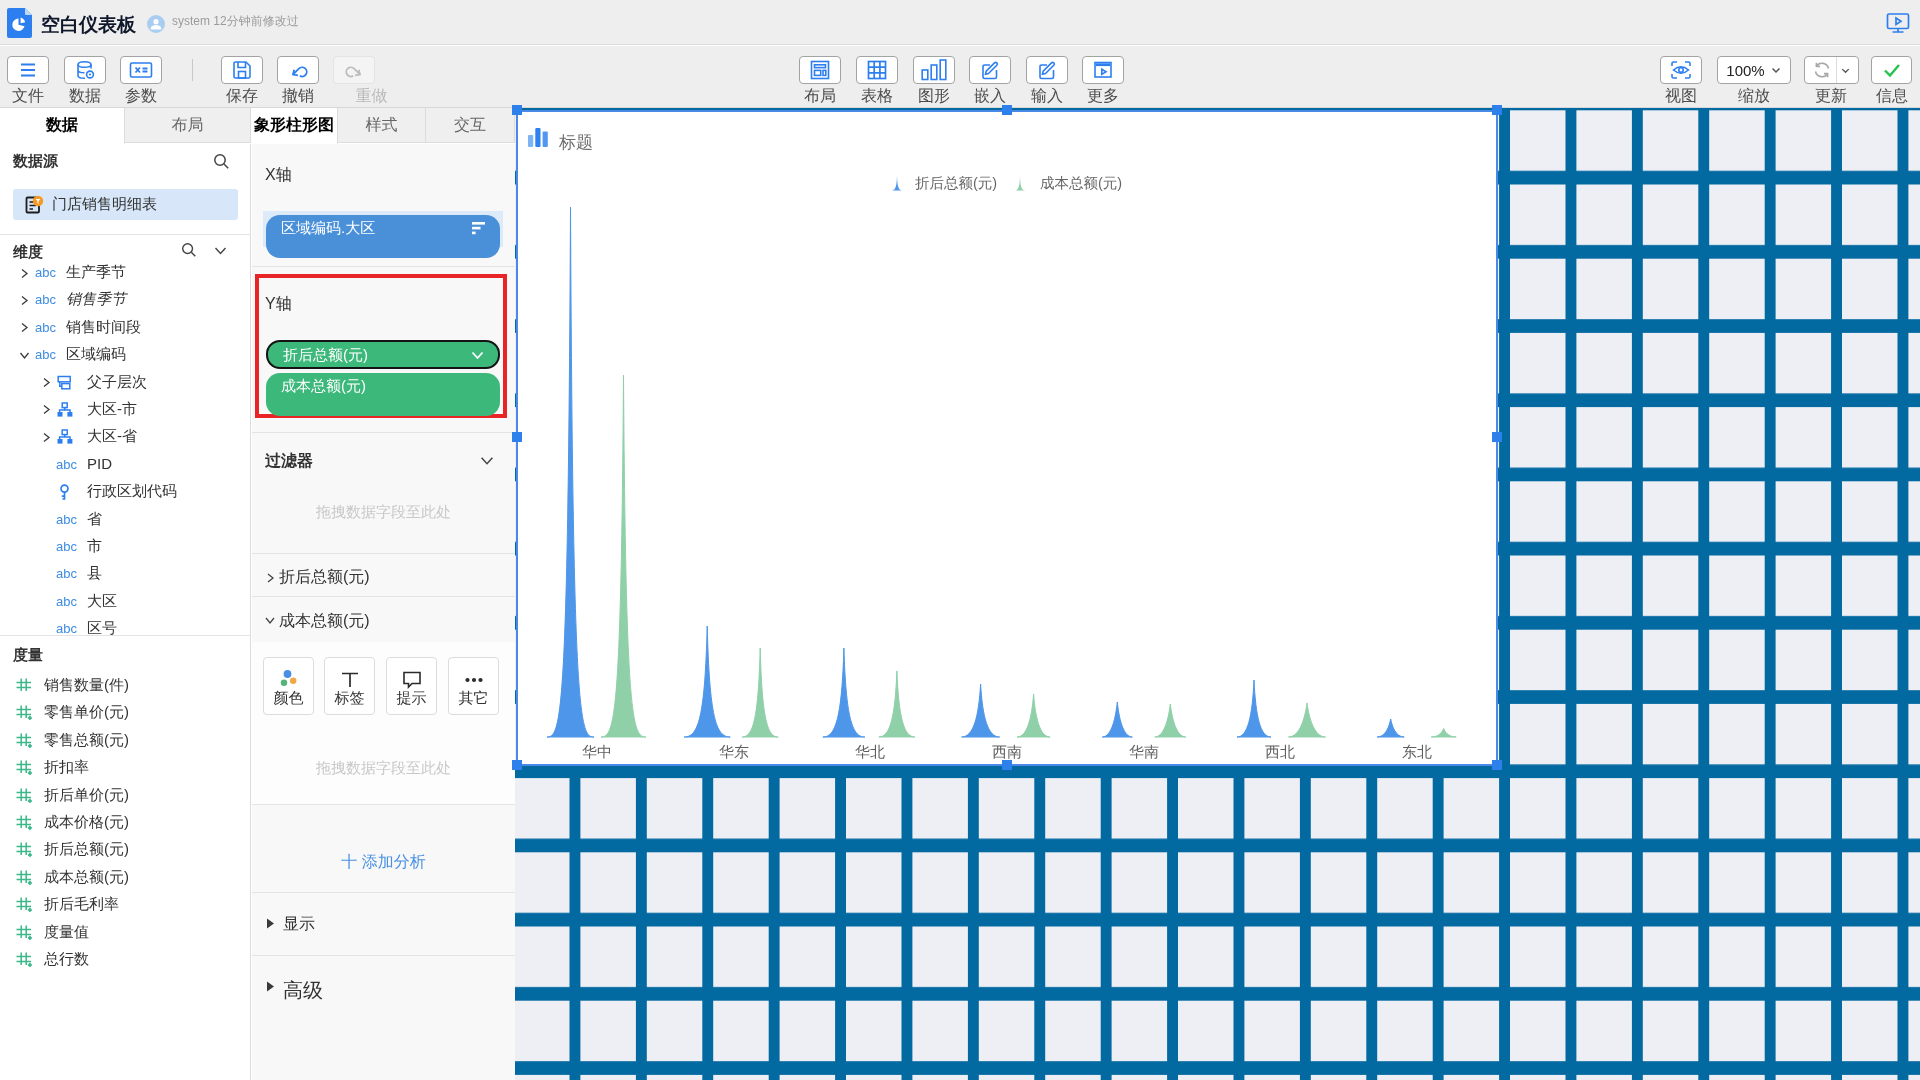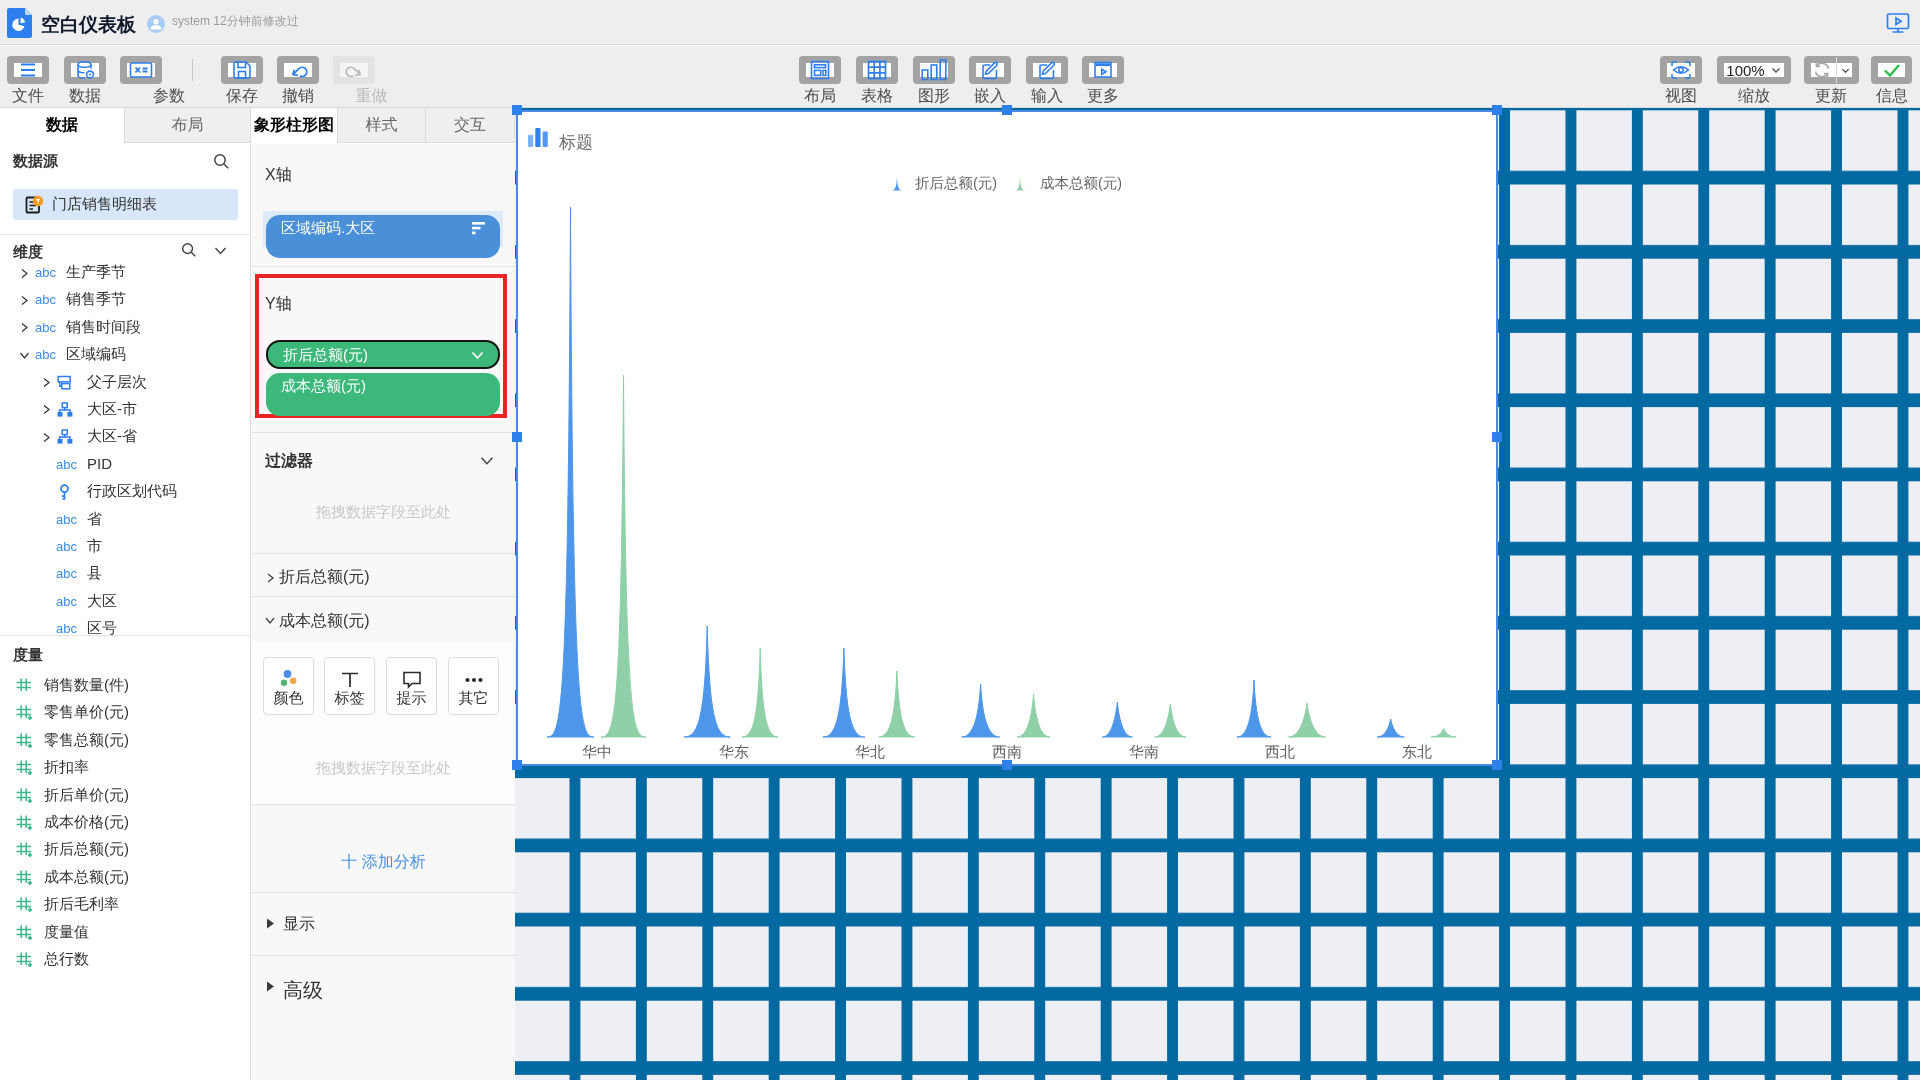--- a/index.html
+++ b/index.html
@@ -9,21 +9,21 @@
 
 #topbar { position:absolute; left:0; top:0; width:1920px; height:45px; background:#eeeeee; border-bottom:1px solid #dcdcdc; }
 #logo { position:absolute; left:7px; top:8px; width:25px; height:30px; }
 #dashtitle { position:absolute; left:41px; top:12px; font-size:19px; font-weight:bold; color:#0f172a; }
 #avatar { position:absolute; left:147px; top:15px; width:18px; height:18px; border-radius:50%; background:#a9cdf1; }
 #avatar svg { position:absolute; left:0; top:0; }
 #modtext { position:absolute; left:172px; top:13px; font-size:12px; color:#9b9b9b; }
 #presenticon { position:absolute; left:1886px; top:11px; }
 
 #toolbar { position:absolute; left:0; top:46px; width:1920px; height:62px; background:#eeeeee; border-bottom:1px solid #d8d8d8; }
-.tbtn { position:absolute; top:10px; width:42px; height:28px; background:#fff; border:7px solid #a3a3a3; border-radius:4px; display:flex; align-items:center; justify-content:center; }
+.tbtn { position:absolute; top:10px; width:42px; height:28px; background:#fff; border:1px solid #a3a3a3; border-radius:4px; display:flex; align-items:center; justify-content:center; }
 .tbtn.dis { background:#f4f4f4; border-color:#e3e3e3; }
 .tlabel { position:absolute; top:40px; width:80px; text-align:center; font-size:16px; color:#4c4c4c; }
 .tlabel.dis { color:#b9b9b9;padding-left:35px; }
 .tsep { position:absolute; left:192px; top:13px; width:1px; height:22px; background:#c8c8c8; }
 
 #tabrow { position:absolute; left:0; top:108px; width:515px; height:35px; background:#efefef; border-bottom:1px solid #dcdcdc; }
 .tab { position:absolute; top:0; height:35px; line-height:34px; text-align:center; font-size:16px; color:#666; border-right:1px solid #dcdcdc; }
 .tab.active { background:#fff; color:#000; font-weight:bold; border-bottom:1px solid #fff; height:36px; }
 
 #sidebar { position:absolute; left:0; top:144px; width:251px; height:936px; background:#fff; border-right:1px solid #dcdcdc; }
@@ -87,21 +87,21 @@
       </svg>
     </div>
   <div class="tlabel" style="left:45px;">数据</div>
   <div class="tbtn" style="left:120px;">
       <svg width="24" height="22" viewBox="0 0 24 22" fill="none" stroke="#2d7ff0" stroke-width="1.6">
         <rect x="1.5" y="4" width="21" height="14" rx="1.5"></rect>
         <path d="M6.5 8.5 L11 13.5 M11 8.5 L6.5 13.5" stroke-width="1.8"></path>
         <path d="M13.5 9.5 H18.5 M13.5 12.5 H18.5" stroke-width="1.8"></path>
       </svg>
     </div>
-  <div class="tlabel" style="left:101px;margin-left:28px;">参数</div>
+  <div class="tlabel" style="left:101px;">参数</div>
   <div class="tsep"></div>
   <div class="tbtn" style="left:221px;">
       <svg width="22" height="22" viewBox="0 0 22 22" fill="none" stroke="#2d7ff0" stroke-width="1.6">
         <path d="M3 4.5 a1.5 1.5 0 0 1 1.5-1.5 H15 L19 7 V17.5 a1.5 1.5 0 0 1 -1.5 1.5 H4.5 A1.5 1.5 0 0 1 3 17.5 Z"></path>
         <path d="M7 3 V8.5 H14.5 V3"></path>
         <rect x="7.5" y="12.5" width="7" height="6.5"></rect>
       </svg>
     </div>
   <div class="tlabel" style="left:202px;">保存</div>
   <div class="tbtn" style="left:277px;">
@@ -239,21 +239,21 @@
     </svg>
   <svg class="abs" style="left:19px; top:124px;" width="11" height="11" viewBox="0 0 11 11" fill="none" stroke="#3a3a3a" stroke-width="1.3">
       <path d="M3 1.5 L8 5.5 L3 9.5"></path>
     </svg>
   <div class="abc" style="left:35px; top:121px;">abc</div>
   <div class="row-text" style="left:66px; top:119px;">生产季节</div>
   <svg class="abs" style="left:19px; top:151px;" width="11" height="11" viewBox="0 0 11 11" fill="none" stroke="#3a3a3a" stroke-width="1.3">
       <path d="M3 1.5 L8 5.5 L3 9.5"></path>
     </svg>
   <div class="abc" style="left:35px; top:148px;">abc</div>
-  <div class="row-text" style="left:66px; top:146px;">销售季节</div>
+  <div class="row-text" style="left:66px; top:146px;font-style:italic;">销售季节</div>
   <svg class="abs" style="left:19px; top:178px;" width="11" height="11" viewBox="0 0 11 11" fill="none" stroke="#3a3a3a" stroke-width="1.3">
       <path d="M3 1.5 L8 5.5 L3 9.5"></path>
     </svg>
   <div class="abc" style="left:35px; top:176px;">abc</div>
   <div class="row-text" style="left:66px; top:174px;">销售时间段</div>
   <svg class="abs" style="left:19px; top:206px;" width="11" height="11" viewBox="0 0 11 11" fill="none" stroke="#3a3a3a" stroke-width="1.3">
       <path d="M1.5 3 L5.5 8 L9.5 3"></path>
     </svg>
   <div class="abc" style="left:35px; top:203px;">abc</div>
   <div class="row-text" style="left:66px; top:201px;">区域编码</div>

